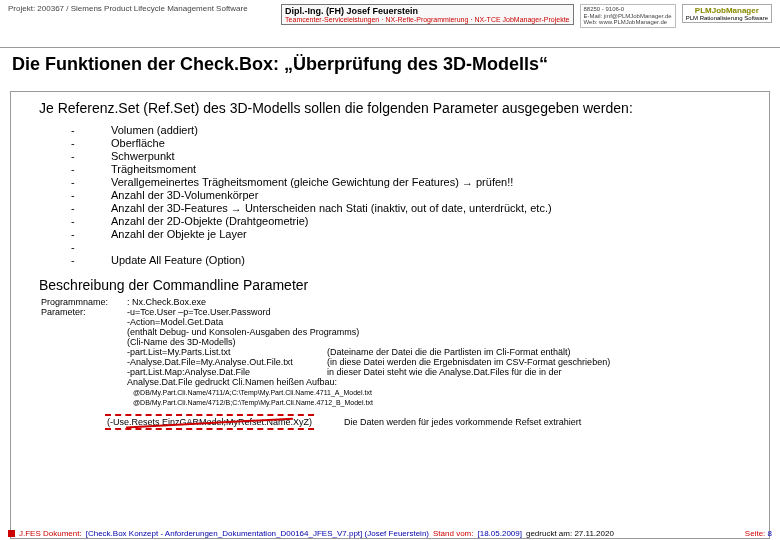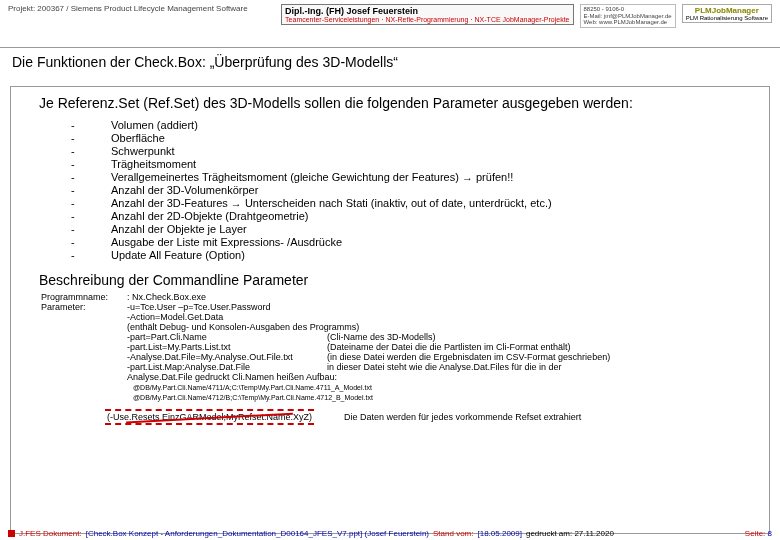--- a/index.html
+++ b/index.html
@@ -47,22 +47,22 @@
   .logo-box {
     border:1px solid #aaa;
     padding:1px 3px;
     font-size:8px;
     text-align:center;
   }
   .logo-top { color:#880; font-weight:bold; }
   .logo-bot { color:#000; font-size:6px; }
 
   h1.title {
-    font-size: 14px;
-    font-weight: normal;
+    font-size: 18px;
+    font-weight: bold;
     padding: 6px 28px 8px 12px;
   }
   .content-box {
     border: 1px solid #999;
     margin: 8px 10px;
     padding: 6px 24px;
     height: 448px;
     overflow: hidden;
   }
   .intro {
@@ -184,21 +184,20 @@
       <div class="row">
         <span class="bullet">-</span>
         <span>Anzahl der 2D-Objekte (Drahtgeometrie)</span>
       </div>
       <div class="row">
         <span class="bullet">-</span>
         <span>Anzahl der Objekte je Layer</span>
       </div>
       <div class="row">
         <span class="bullet">-</span>
-        <span>Ausgabe der Liste mit Expressions- /Ausdrücke</span>
       </div>
       <div class="row">
         <span class="bullet">-</span>
         <span>Update All Feature (Option)</span>
       </div>
     </div>
 
   <div class="subhead">Beschreibung der Commandline Parameter</div>
 
   <div class="cmd">
@@ -216,21 +215,20 @@
           <span class="lbl"></span>
           <span class="arg">-Action=Model.Get.Data</span>
           <span class="desc"></span>
         </div>
         <div class="line">
           <span class="lbl"></span>
           <span class="desc">(enthält Debug- und Konsolen-Ausgaben des Programms)</span>
         </div>
         <div class="line">
           <span class="lbl"></span>
-          <span class="arg">-part=Part.Cli.Name</span>
           <span class="desc">(Cli-Name des 3D-Modells)</span>
         </div>
         <div class="line">
           <span class="lbl"></span>
           <span class="arg">-part.List=My.Parts.List.txt</span>
           <span class="desc">(Dateiname der Datei die die Partlisten im Cli-Format enthält)</span>
         </div>
         <div class="line">
           <span class="lbl"></span>
           <span class="arg">-Analyse.Dat.File=My.Analyse.Out.File.txt</span>

